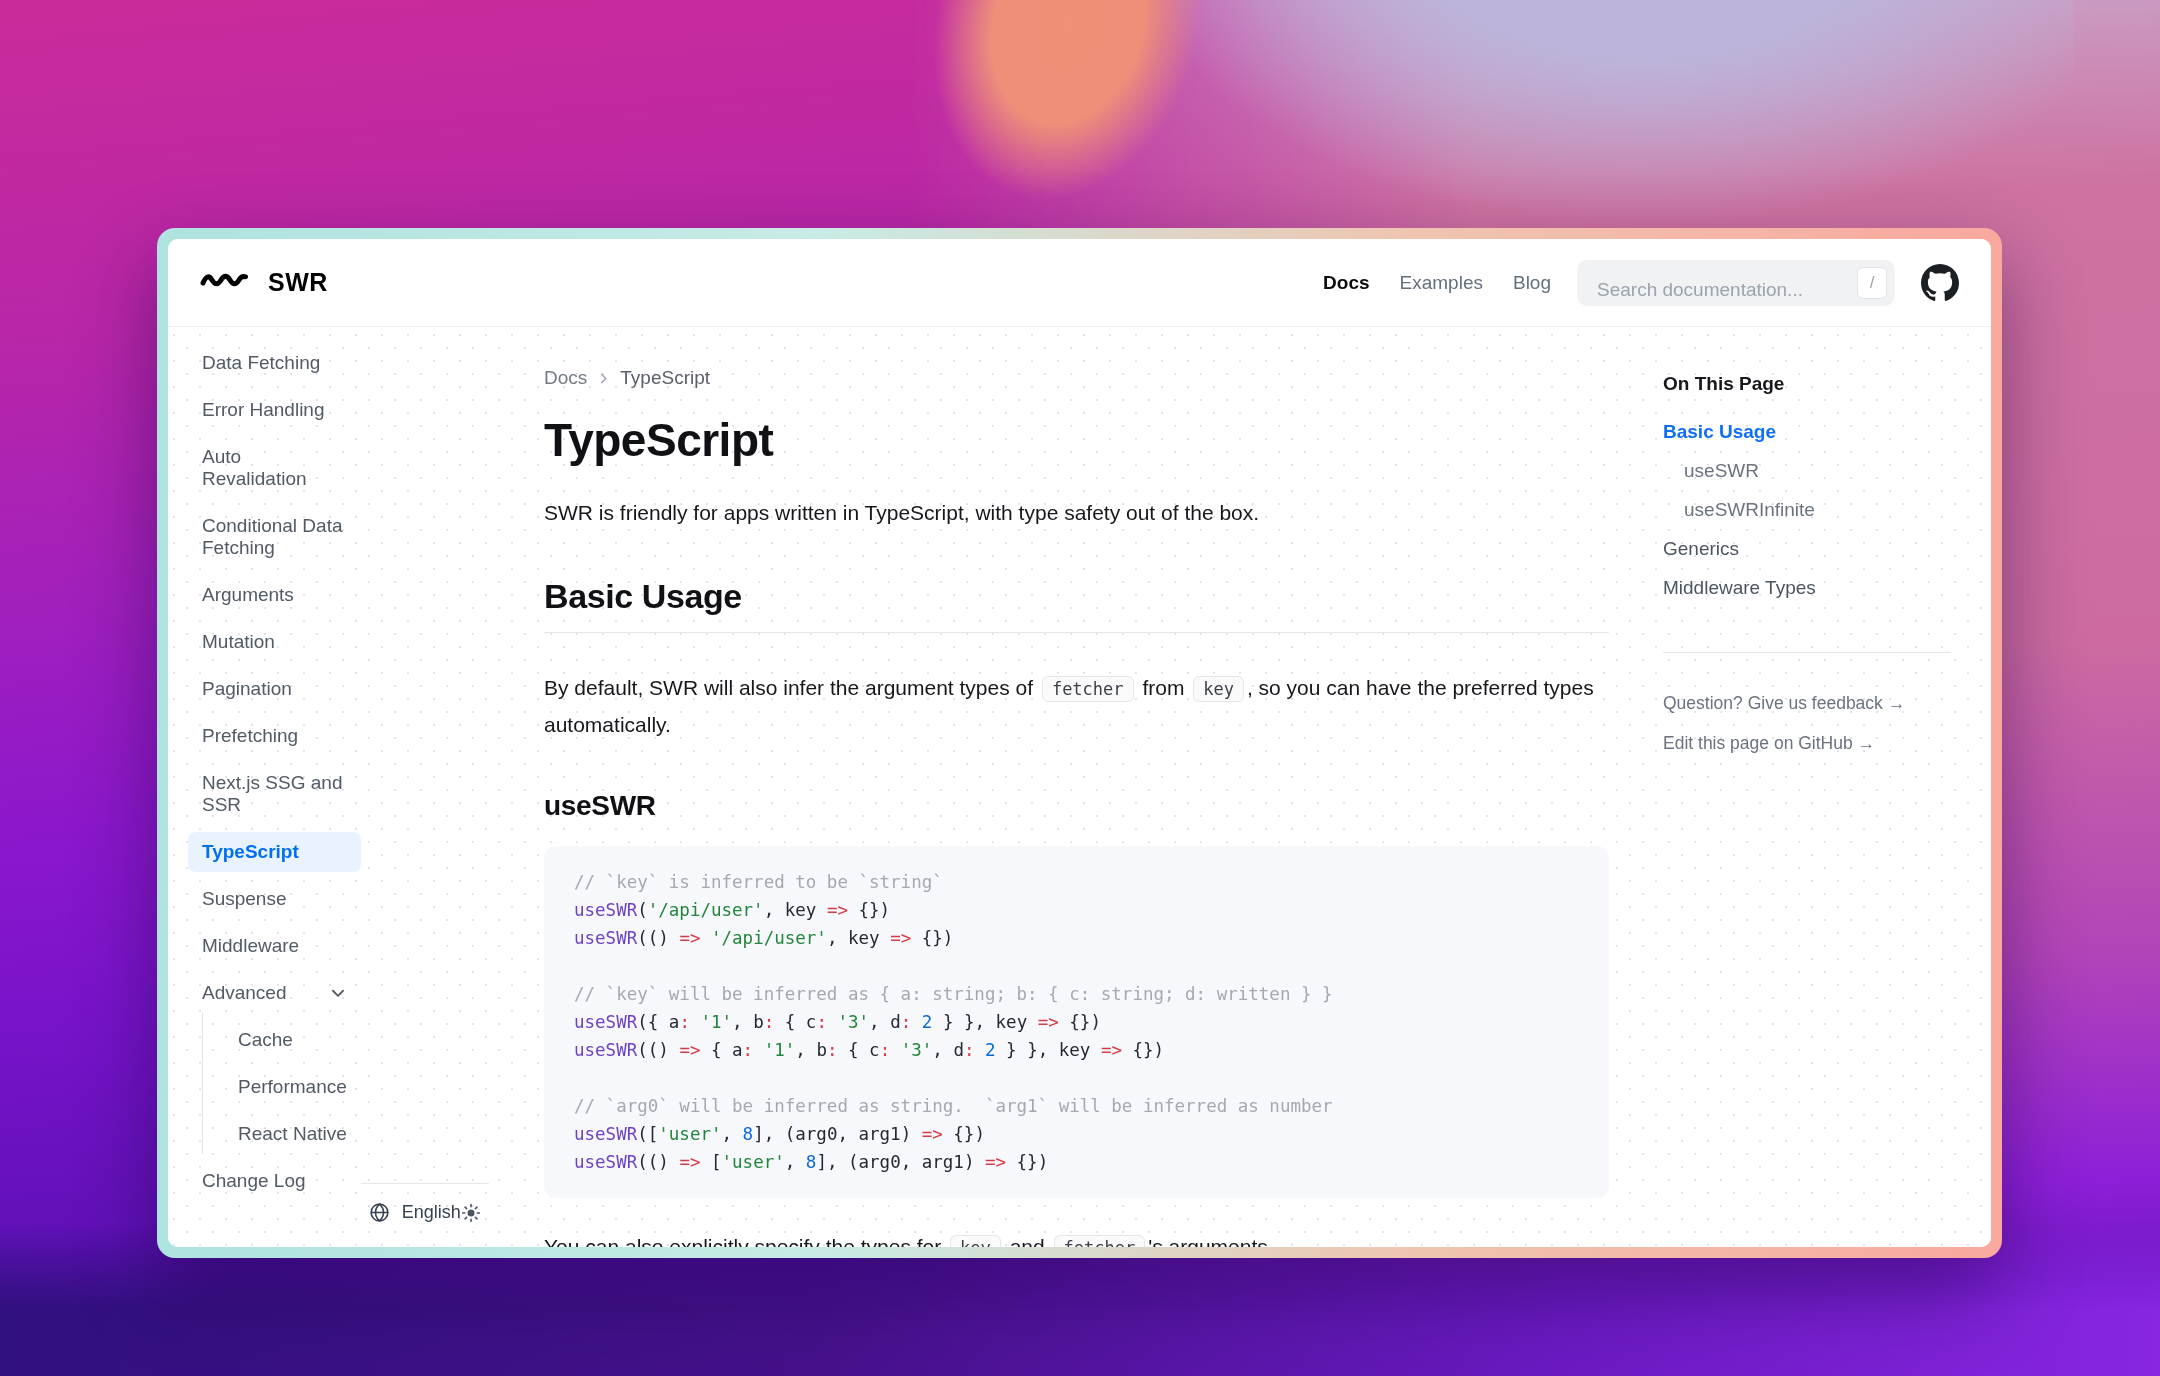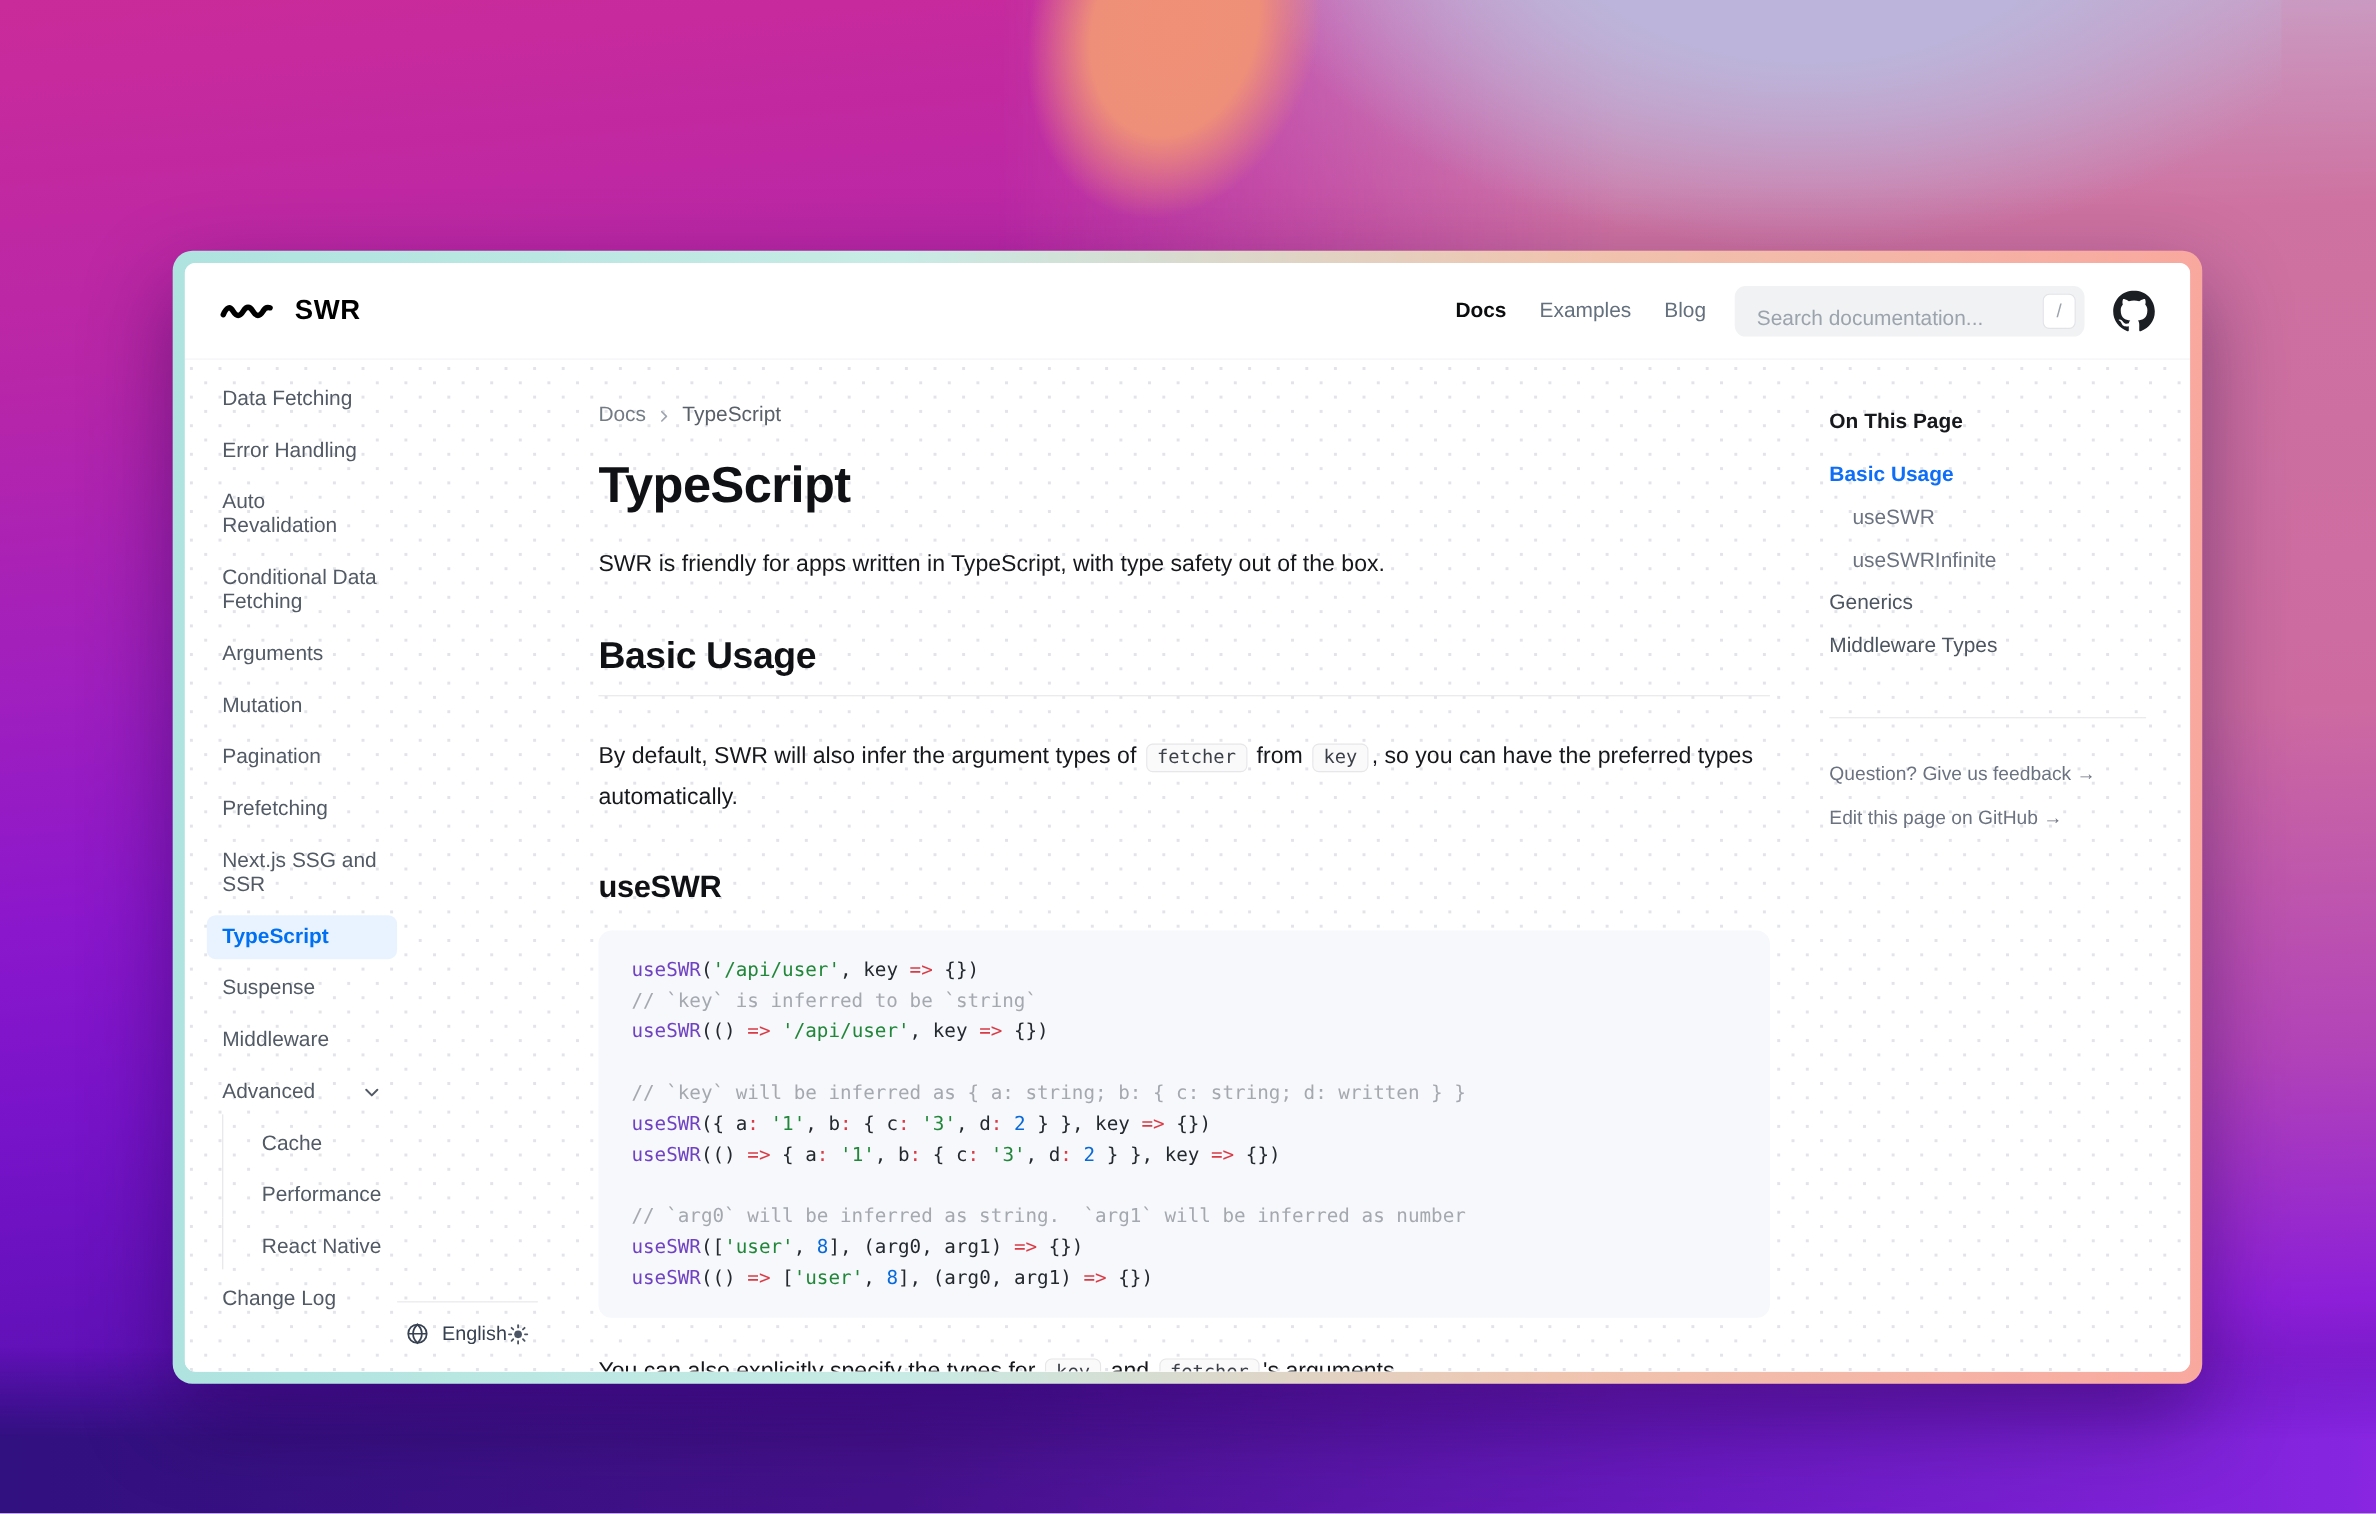--- a/index.html
+++ b/index.html
@@ -26,21 +26,21 @@
   .window { position: absolute; left: 157px; top: 228px; width: 1845px; height: 1030px;
     border-radius: 18px; padding: 11px;
     background: linear-gradient(90deg, #aee3df 0%, #c8ebe5 36%, #efc5b0 68%, #f9a89e 100%);
     box-shadow: 0 32px 80px rgba(24,0,64,0.45); }
   .window-inner { width: 100%; height: 100%; background: #fff; border-radius: 10px; overflow: hidden;
     display: flex; flex-direction: column; }
 
   
   .header { height: 88px; flex: 0 0 88px; display: flex; align-items: center; padding: 0 32px;
     background: #fff; border-bottom: 1px solid #efeff2; }
-  .logo { display: flex; align-items: center; gap: 14px; cursor: pointer; }
+  .logo { display: flex; align-items: flex-start; gap: 14px; cursor: pointer; }
   .logo-text { font-size: 25px; font-weight: 800; letter-spacing: 0.5px; color: #000; }
   .header-spacer { flex: 1; }
   .nav { display: flex; align-items: center; gap: 30px; margin-right: 26px; }
   .nav-link { font-size: 19px; color: #64707d; text-decoration: none; cursor: pointer; }
   .nav-link.active { color: #0b0c0e; font-weight: 700; }
   .search { position: relative; width: 318px; height: 46px; margin-right: 26px; }
   .search input { width: 100%; height: 100%; border: none; outline: none; background: #f1f2f4;
     border-radius: 10px; padding: 15px 50px 0 20px; font-size: 19px; color: #374151;
     font-family: "Liberation Sans", sans-serif; }
   .search input::placeholder { color: #9ba3ad; }
@@ -277,22 +277,22 @@
           <p class="intro">SWR is friendly for apps written in TypeScript, with type safety out of the box.</p>
 
           <h2 class="section-heading">Basic Usage</h2>
           <div class="h2-divider"></div>
 
           <p class="para"><span>By default, SWR will also infer the argument types of </span><code>fetcher</code><span> from </span><code>key</code><span>, so you can have the preferred types automatically.</span></p>
 
           <h3 class="sub-heading">useSWR</h3>
 
           <div class="code-block">
+              <div class="code-line"><span class="tk-com">// `key` is inferred to be `string`</span></div>
               <div class="code-line"><span class="tk-fn">useSWR</span><span class="tk-pl">(</span><span class="tk-str">'/api/user'</span><span class="tk-pl">, key </span><span class="tk-op">=&gt;</span><span class="tk-pl"> {})</span></div>
-              <div class="code-line"><span class="tk-com">// `key` is inferred to be `string`</span></div>
               <div class="code-line"><span class="tk-fn">useSWR</span><span class="tk-pl">(() </span><span class="tk-op">=&gt;</span><span class="tk-pl"> </span><span class="tk-str">'/api/user'</span><span class="tk-pl">, key </span><span class="tk-op">=&gt;</span><span class="tk-pl"> {})</span></div>
               <div class="code-line">&nbsp;</div>
               <div class="code-line"><span class="tk-com">// `key` will be inferred as { a: string; b: { c: string; d: written } }</span></div>
               <div class="code-line"><span class="tk-fn">useSWR</span><span class="tk-pl">({ a</span><span class="tk-op">:</span><span class="tk-pl"> </span><span class="tk-str">'1'</span><span class="tk-pl">, b</span><span class="tk-op">:</span><span class="tk-pl"> { c</span><span class="tk-op">:</span><span class="tk-pl"> </span><span class="tk-str">'3'</span><span class="tk-pl">, d</span><span class="tk-op">:</span><span class="tk-pl"> </span><span class="tk-num">2</span><span class="tk-pl"> } }, key </span><span class="tk-op">=&gt;</span><span class="tk-pl"> {})</span></div>
               <div class="code-line"><span class="tk-fn">useSWR</span><span class="tk-pl">(() </span><span class="tk-op">=&gt;</span><span class="tk-pl"> { a</span><span class="tk-op">:</span><span class="tk-pl"> </span><span class="tk-str">'1'</span><span class="tk-pl">, b</span><span class="tk-op">:</span><span class="tk-pl"> { c</span><span class="tk-op">:</span><span class="tk-pl"> </span><span class="tk-str">'3'</span><span class="tk-pl">, d</span><span class="tk-op">:</span><span class="tk-pl"> </span><span class="tk-num">2</span><span class="tk-pl"> } }, key </span><span class="tk-op">=&gt;</span><span class="tk-pl"> {})</span></div>
               <div class="code-line">&nbsp;</div>
               <div class="code-line"><span class="tk-com">// `arg0` will be inferred as string.  `arg1` will be inferred as number</span></div>
               <div class="code-line"><span class="tk-fn">useSWR</span><span class="tk-pl">([</span><span class="tk-str">'user'</span><span class="tk-pl">, </span><span class="tk-num">8</span><span class="tk-pl">], (arg0, arg1) </span><span class="tk-op">=&gt;</span><span class="tk-pl"> {})</span></div>
               <div class="code-line"><span class="tk-fn">useSWR</span><span class="tk-pl">(() </span><span class="tk-op">=&gt;</span><span class="tk-pl"> [</span><span class="tk-str">'user'</span><span class="tk-pl">, </span><span class="tk-num">8</span><span class="tk-pl">], (arg0, arg1) </span><span class="tk-op">=&gt;</span><span class="tk-pl"> {})</span></div>
             </div>

